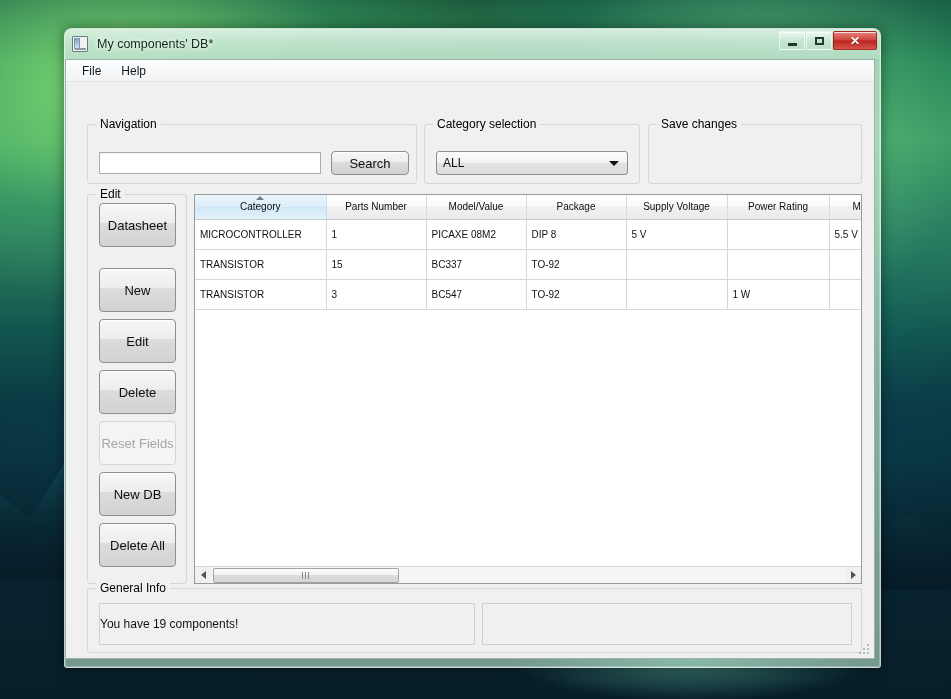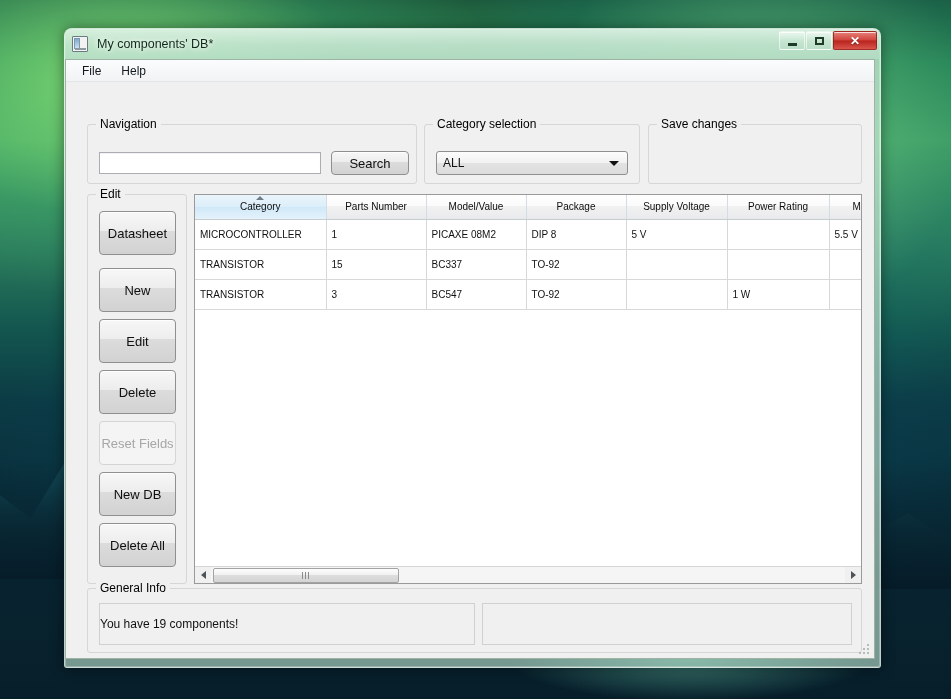--- a/index.html
+++ b/index.html
@@ -393,21 +393,21 @@
           <span class="arrow"></span>
         </div>
       </div>
 
       <div class="groupbox" id="gb-save">
         <div class="gb-title">Save changes</div>
       </div>
 
       <div class="groupbox" id="gb-edit">
         <div class="gb-title">Edit</div>
-        <div class="btn edit-btn" style="top:16px">Datasheet</div>
+        <div class="btn edit-btn" style="top:8px">Datasheet</div>
         <div class="btn edit-btn" style="top:73px">New</div>
         <div class="btn edit-btn" style="top:124px">Edit</div>
         <div class="btn edit-btn" style="top:175px">Delete</div>
         <div class="btn edit-btn disabled" style="top:226px">Reset Fields</div>
         <div class="btn edit-btn" style="top:277px">New DB</div>
         <div class="btn edit-btn" style="top:328px">Delete All</div>
       </div>
 
       <div id="table-wrap">
         <table class="grid">

